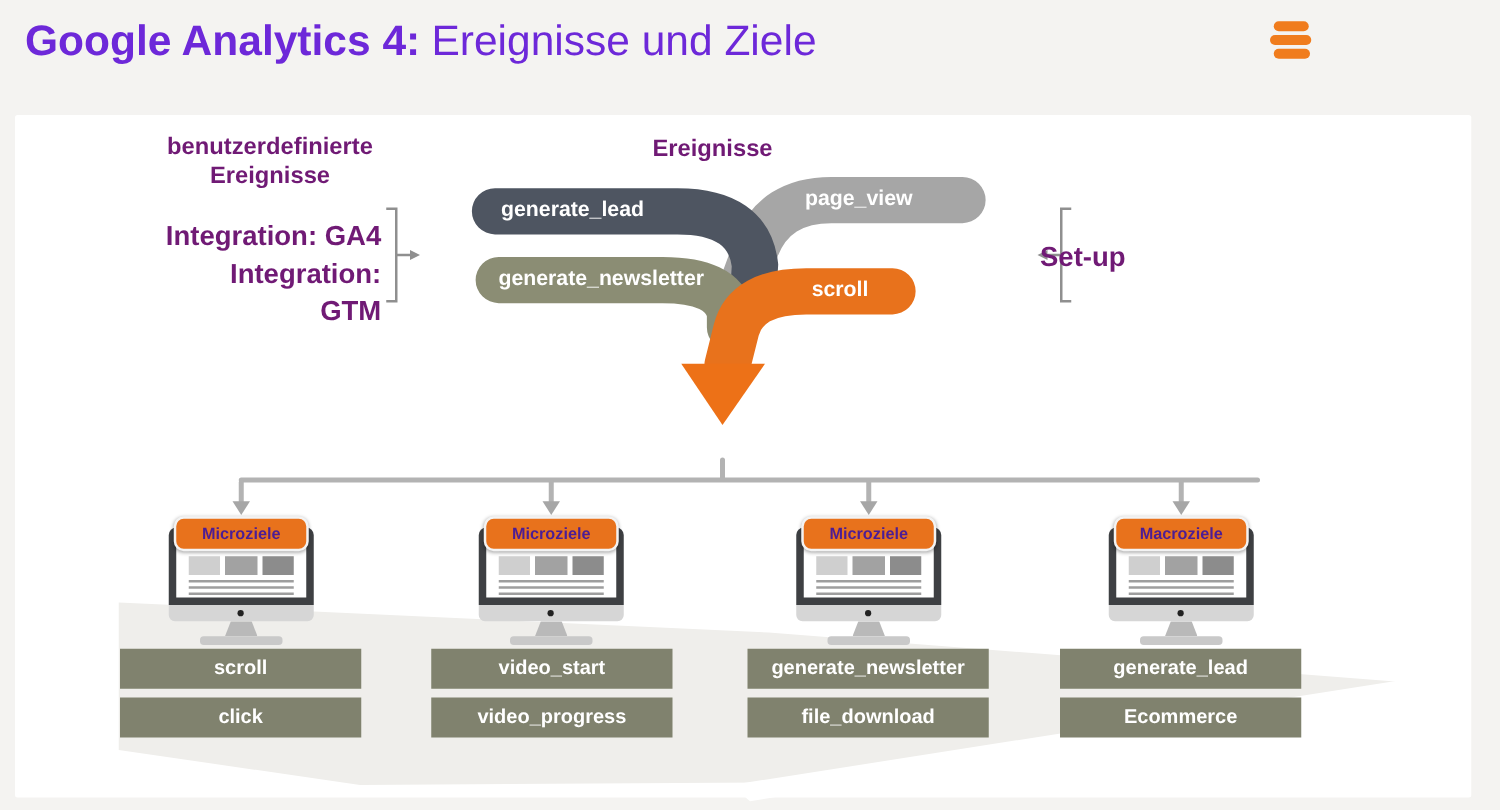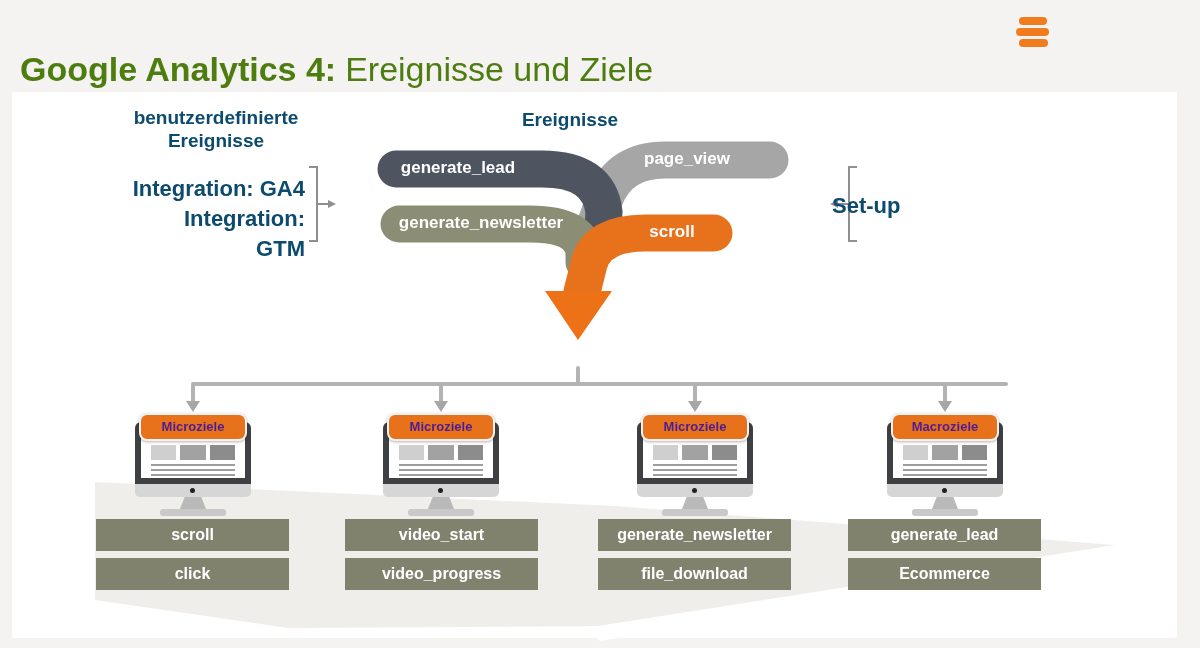--- a/index.html
+++ b/index.html
@@ -1,37 +1,37 @@
 <!DOCTYPE html>
 <html><head>
 <meta charset="utf-8">
 <style>
   * { margin:0; padding:0; box-sizing:border-box; }
   html,body { width:1200px; height:648px; }
   body { font-family:"Liberation Sans", sans-serif; }
   .stage { position:relative; width:1200px; height:648px; background:#f4f3f1; overflow:hidden; }
 
   
-  .title { position:absolute; left:20px; top:14px; font-size:34px; color:#4d7c0f; white-space:nowrap;margin-top:36px; }
+  .title { position:absolute; left:20px; top:14px; font-size:34px; color:#6d28d9; white-space:nowrap; }
   .title .bold { font-weight:700; }
   .title .reg { font-weight:400; margin-left:9px; }
   .logo { position:absolute; left:1016px; top:16px; display:flex; align-items:center; }
   .logo-bars { width:36px; height:33px; position:relative; margin-right:7px; }
   .logo-bars i { position:absolute; height:8px; background:#f07c1d; border-radius:4px; }
   .logo-bars i:nth-child(1){ left:3px; top:1px;  width:28px; }
   .logo-bars i:nth-child(2){ left:0px; top:12px; width:33px; }
   .logo-bars i:nth-child(3){ left:3px; top:23px; width:29px; }
   .logo-text { font-size:30px; font-weight:700; color:#4b4f55; letter-spacing:0px; }
 
   
   .panel { position:absolute; left:12px; top:92px; width:1165px; height:546px; background:#ffffff; border-radius:2px; }
 
   svg.diagram { position:absolute; left:0; top:0; }
 
-  .navy { color:#0c4a6e; }
+  .navy { color:#701a75; }
   .sec-head { position:absolute; font-size:19px; font-weight:700; line-height:23px; text-align:center; }
   .sec-item { font-size:22px; font-weight:700; }
 
   .h-left  { left:105px; top:106px; width:222px; }
   .items-left { position:absolute; left:130px; top:174px; width:175px; text-align:right; }
   .items-left div { line-height:30px; }
   .h-center{ left:470px; top:108px; width:200px; }
   .h-right { left:860px; top:106px; width:256px; }
   .setup   { position:absolute; left:832px; top:194px; line-height:24px; }
 

